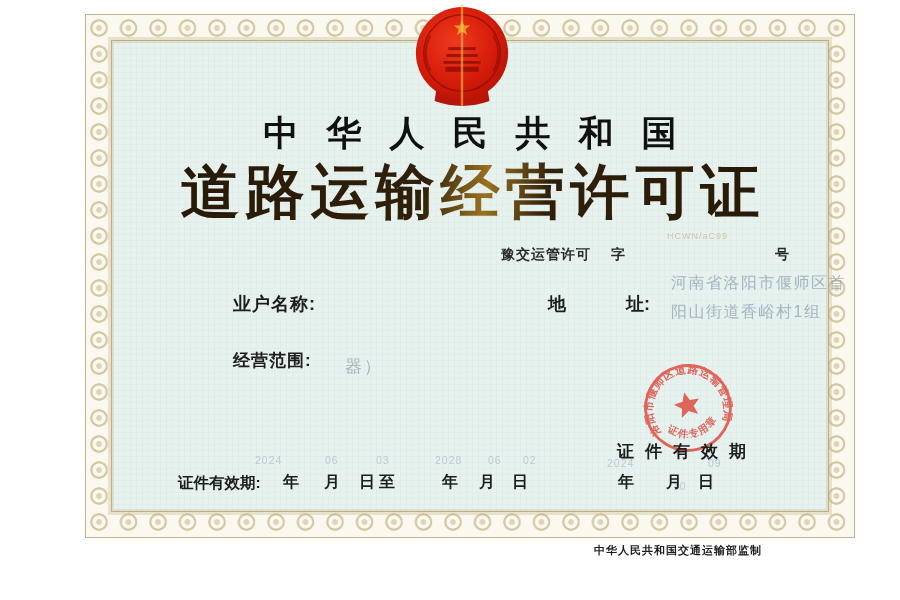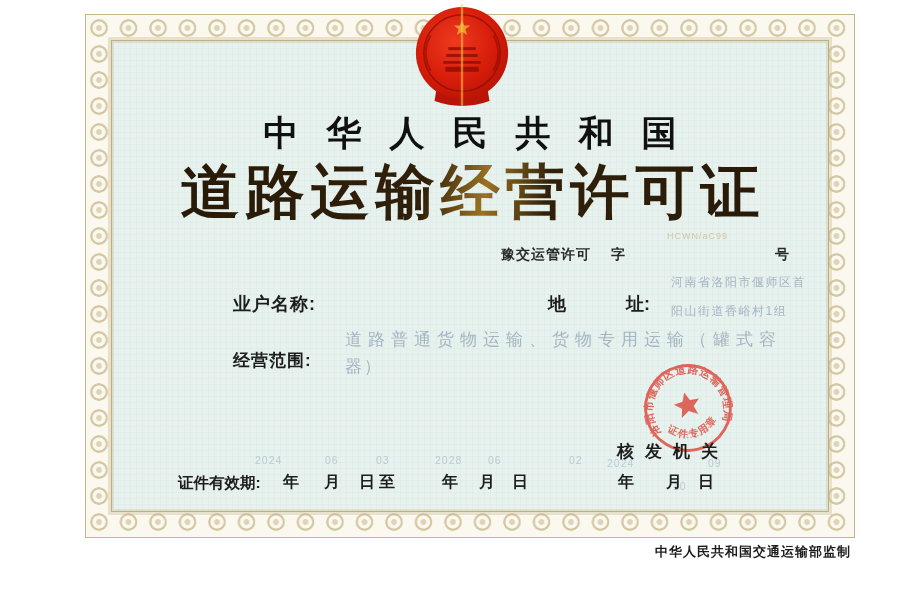--- a/index.html
+++ b/index.html
@@ -53,33 +53,33 @@
   
   .lbl { position:absolute; color:#1d1d1d; font-weight:600; }
   .owner-label   { left:233px; top:292px; font-size:18px; letter-spacing:1px; }
   .addr-label    { left:548px; top:292px; width:102px; font-size:18px; display:flex; justify-content:space-between; }
   .scope-label   { left:233px; top:349px; font-size:17px; letter-spacing:1px; }
   .valid-label   { left:178px; top:473px; font-size:15.5px; }
   .issuer-label  { left:617px; top:440px; font-size:17px; letter-spacing:11px; white-space:nowrap; }
 
   .faded { color:rgba(122,145,168,.62); white-space:nowrap; }
   .owner-value  { position:absolute; left:347px; top:269px; font-size:16px; letter-spacing:.5px; }
-  .addr-value   { position:absolute; left:671px; top:268px; font-size:12px; letter-spacing:1.5px; line-height:29px; }
+  .addr-value   { position:absolute; left:671px; top:268px; font-size:16px; letter-spacing:1.5px; line-height:29px; }
   .scope-value1 { position:absolute; left:345px; top:328px; font-size:17px; letter-spacing:6px; }
   .scope-value2 { position:absolute; left:345px; top:355px; font-size:17px; letter-spacing:2px; }
 
   .faint-date { position:absolute; font-size:10.5px; color:rgba(135,158,182,.46); letter-spacing:1px; }
   .ymd { position:absolute; font-size:16px; font-weight:600; color:#1d1d1d; }
 
   
   .stamp { position:absolute; left:640px; top:360px; width:96px; height:96px;
            transform:rotate(-14deg); opacity:.88; }
 
   
-  .footer { position:absolute; left:655px; top:543px; font-size:13px; font-weight:700;
+  .footer { position:absolute; left:594px; top:543px; font-size:11px; font-weight:700;
             letter-spacing:1px; color:#1b1b1b; }
 </style>
 </head>
 <body>
 
 <div class="stage">
 
   <div class="frame">
     <div class="inner"></div>
   </div>
@@ -125,21 +125,20 @@
   <span class="lbl addr-label">
     <span>地</span>
     <span>址:</span>
   </span>
   <div class="faded addr-value">
     <div>河南省洛阳市偃师区首</div>
     <div>阳山街道香峪村1组</div>
   </div>
 
   <span class="lbl scope-label">经营范围:</span>
-  <span class="faded scope-value1">道路普通货物运输、货物专用运输（罐式容</span>
   <span class="faded scope-value2">器）</span>
 
   <div class="stamp">
     <svg viewBox="0 0 120 120" width="96" height="96">
       <defs>
         <path id="arcTop" d="M20,82 A45,45 0 1,1 100,82" fill="none"></path>
         <path id="arcMid" d="M24,76 A42,42 0 0,0 96,76" fill="none"></path>
         <path id="arcBot" d="M34,87 A33,33 0 0,0 86,87" fill="none"></path>
       </defs>
       <circle cx="60" cy="60" r="53" fill="none" stroke="#dd5347" stroke-width="3.6"></circle>
@@ -149,35 +148,35 @@
       </text>
       <text font-size="12.5" fill="#dd5347" letter-spacing="2" font-weight="bold" text-anchor="middle" font-family="Liberation Sans, DejaVu Sans, sans-serif">
         <textPath href="#arcMid" startOffset="50%">证件专用章</textPath>
       </text>
       <text font-size="5.5" fill="#dd5347" letter-spacing="1.5" text-anchor="middle" font-family="DejaVu Sans Mono, monospace">
         <textPath href="#arcBot" startOffset="50%">***********</textPath>
       </text>
     </svg>
   </div>
 
-  <span class="lbl issuer-label">核发机关</span>
+  <span class="lbl issuer-label">证件有效期</span>
   <span class="faint-date" style="left:607px; top:457px;">2024</span>
   <span class="faint-date" style="left:673px; top:457px;margin-top:23px;">10</span>
   <span class="faint-date" style="left:708px; top:457px;">09</span>
   <span class="ymd" style="left:618px; top:472px;">年</span>
   <span class="ymd" style="left:666px; top:472px;">月</span>
   <span class="ymd" style="left:698px; top:472px;">日</span>
 
   <span class="lbl valid-label">证件有效期:</span>
   <span class="faint-date" style="left:255px; top:454px;">2024</span>
   <span class="faint-date" style="left:325px; top:454px;">06</span>
   <span class="faint-date" style="left:376px; top:454px;">03</span>
   <span class="faint-date" style="left:435px; top:454px;">2028</span>
   <span class="faint-date" style="left:488px; top:454px;">06</span>
-  <span class="faint-date" style="left:523px; top:454px;margin-left:46px;">02</span>
+  <span class="faint-date" style="left:523px; top:454px;">02</span>
 
   <span class="ymd" style="left:283px; top:472px;">年</span>
   <span class="ymd" style="left:324px; top:472px;">月</span>
   <span class="ymd" style="left:359px; top:472px;">日</span>
   <span class="ymd" style="left:379px; top:472px;">至</span>
   <span class="ymd" style="left:442px; top:472px;">年</span>
   <span class="ymd" style="left:479px; top:472px;">月</span>
   <span class="ymd" style="left:512px; top:472px;">日</span>
 
   <div class="footer">中华人民共和国交通运输部监制</div>

